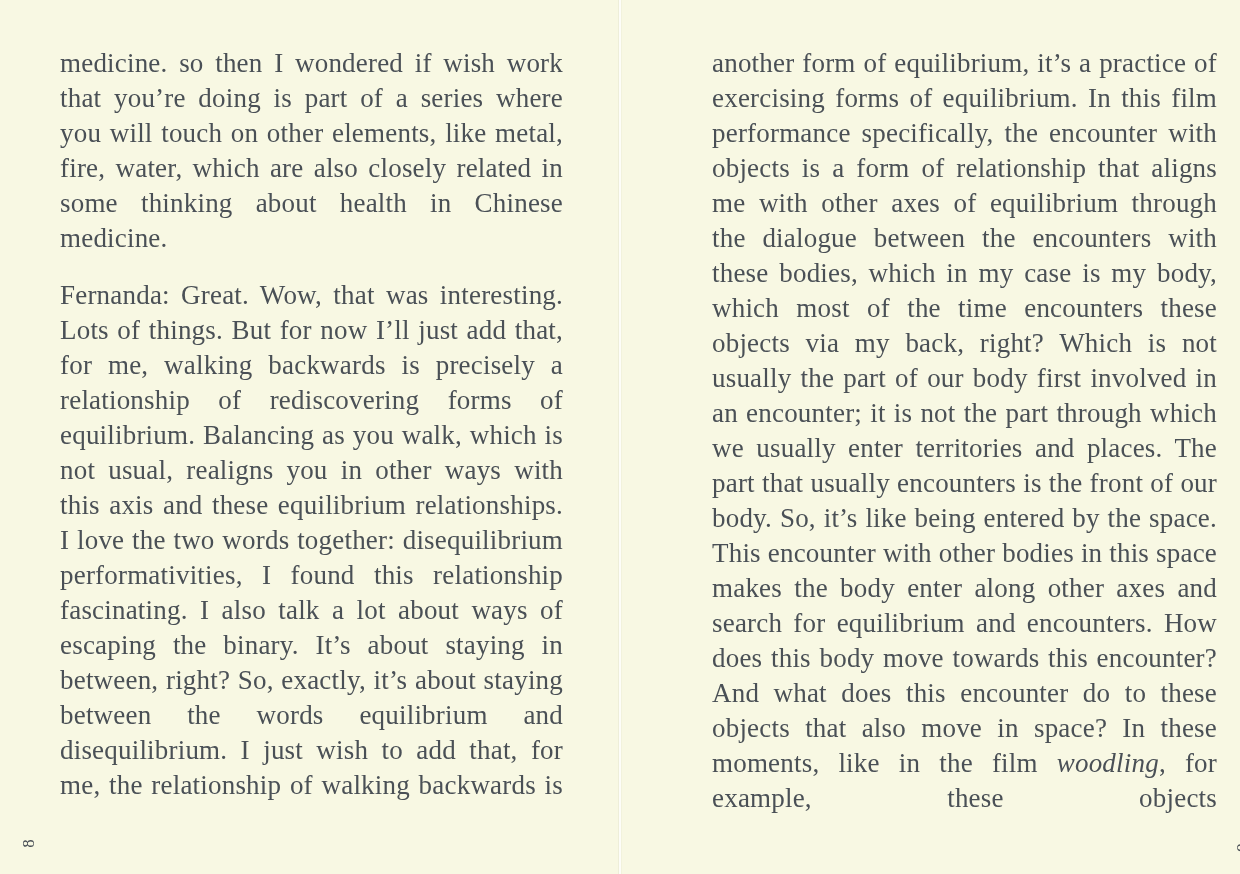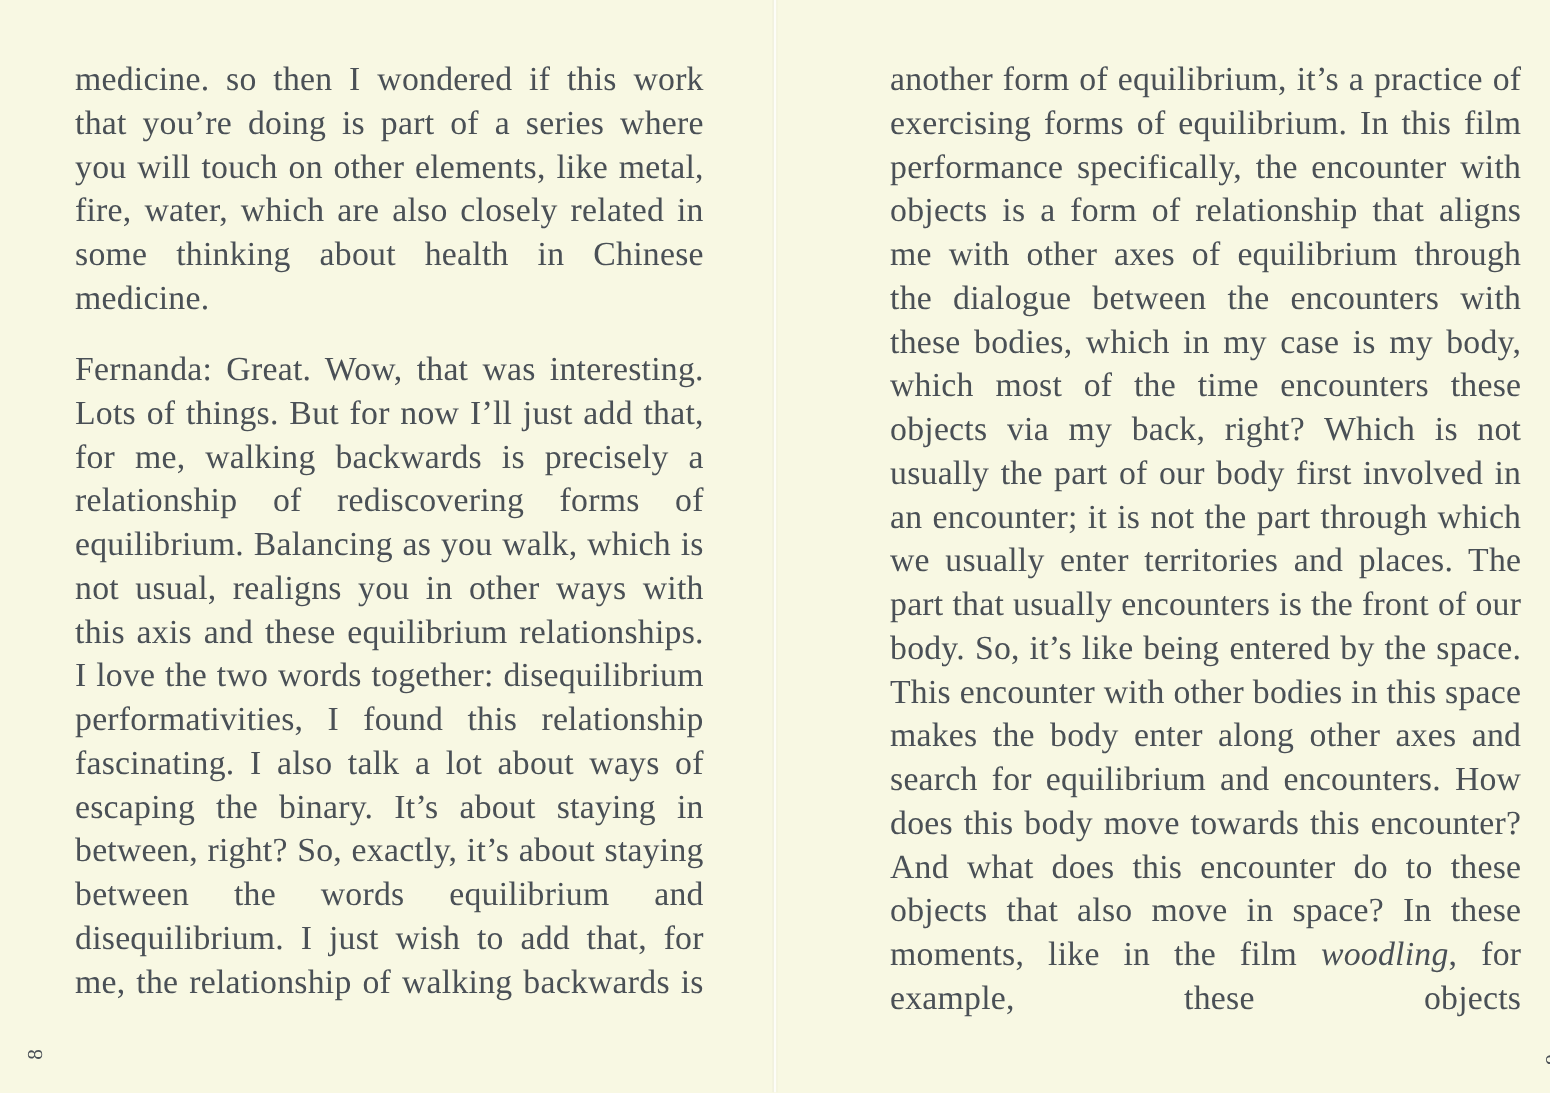--- a/index.html
+++ b/index.html
@@ -74,21 +74,21 @@
   .page-num-left  { left: 24px;  top: 835px; }
   .page-num-right { left: 585px; top: 839px; }
 </style>
 </head>
 <body>
 
 <div class="spread">
 
   <div class="page page-left">
     <div class="text-block">
-      <p>medicine. so then I wondered if this work that you’re doing is part of a series where you will touch on other elements, like metal, fire, water, which are also closely related in some thinking about health in Chinese medicine.</p>
+      <p>medicine. so then I wondered if wish work that you’re doing is part of a series where you will touch on other elements, like metal, fire, water, which are also closely related in some thinking about health in Chinese medicine.</p>
       <p class="continues">Fernanda: Great. Wow, that was interesting. Lots of things. But for now I’ll just add that, for me, walking backwards is precisely a relationship of rediscovering forms of equilibrium. Balancing as you walk, which is not usual, realigns you in other ways with this axis and these equilibrium relationships. I love the two words together: disequilibrium performativities, I found this relationship fascinating. I also talk a lot about ways of escaping the binary. It’s about staying in between, right? So, exactly, it’s about staying between the words equilibrium and disequilibrium. I just wish to add that, for me, the relationship of walking backwards is</p>
     </div>
     <div class="page-num page-num-left">8</div>
   </div>
 
   <div class="page page-right">
     <div class="text-block">
       <p class="continues"><span>another form of equilibrium, it’s a practice of exercising forms of equilibrium. In this film performance specifically, the encounter with objects is a form of relationship that aligns me with other axes of equilibrium through the dialogue between the encounters with these bodies, which in my case is my body, which most of the time encounters these objects via my back, right? Which is not usually the part of our body first involved in an encounter; it is not the part through which we usually enter territories and places. The part that usually encounters is the front of our body. So, it’s like being entered by the space. This encounter with other bodies in this space makes the body enter along other axes and search for equilibrium and encounters. How does this body move towards this encounter? And what does this encounter do to these objects that also move in space? In these moments, like in the film </span><em>woodling</em><span>, for example, these objects</span></p>
     </div>
     <div class="page-num page-num-right">9</div>

